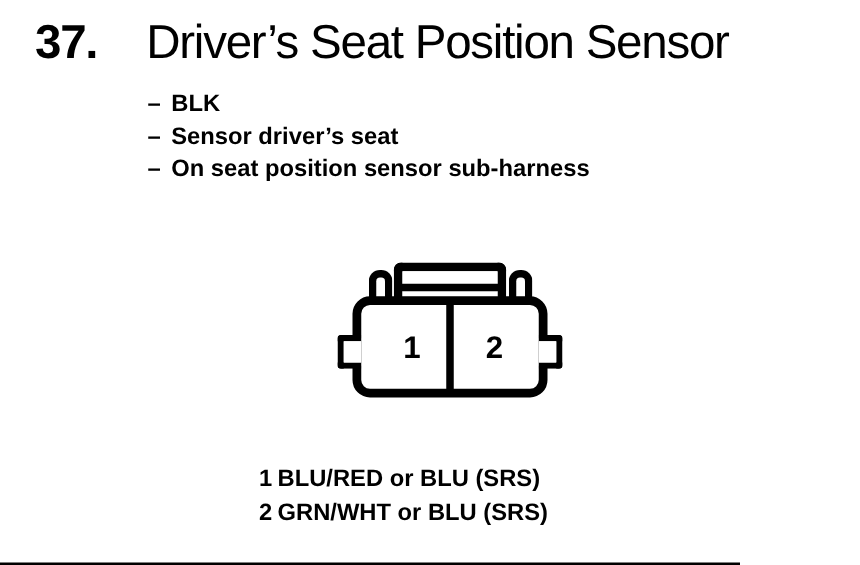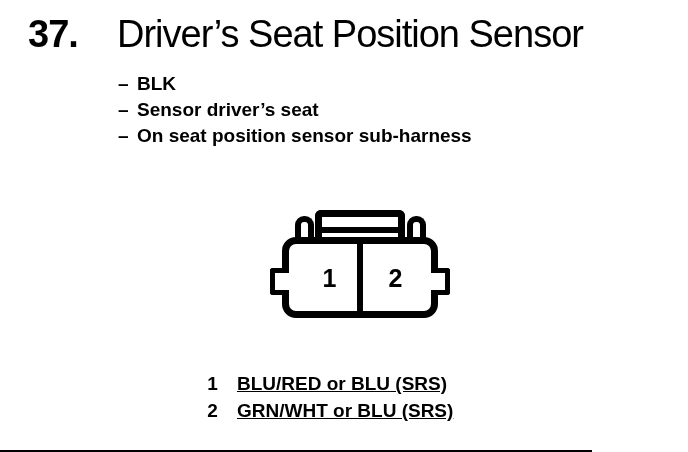--- a/index.html
+++ b/index.html
@@ -74,21 +74,21 @@
   .cavity-1 { left: 40px; }
   .cavity-2 { left: 106px; }
 
   
   .legend {
     position: absolute; left: 206px; top: 370px;
     font-size: 19px; font-weight: bold; line-height: 27px;
   }
   .legend-row { display: flex; white-space: nowrap; }
   .legend-pin { width: 13px; text-align: center; }
-  .legend-wire { margin-left: 18px; text-decoration: underline; }
+  .legend-wire { margin-left: 3px; }
 
   
   .bottom-rule {
     position: absolute; left: 0; bottom: 0; width: 688px; height: 2px;
     background: #000;
   }
 </style>
 </head>
 <body>
 

